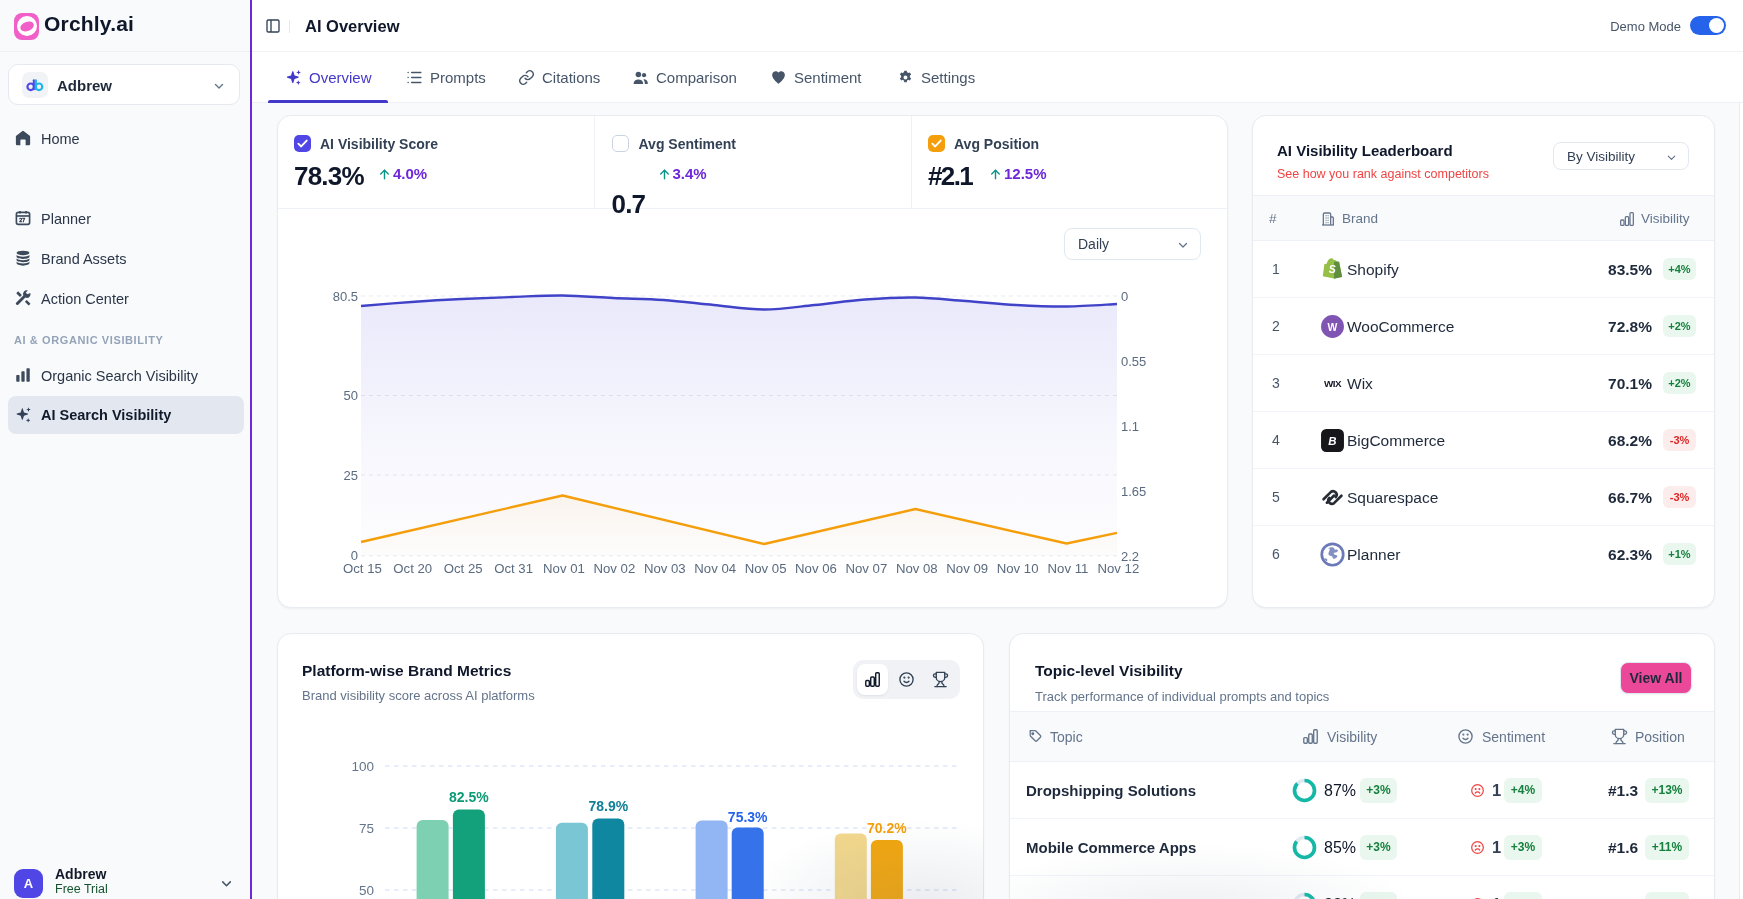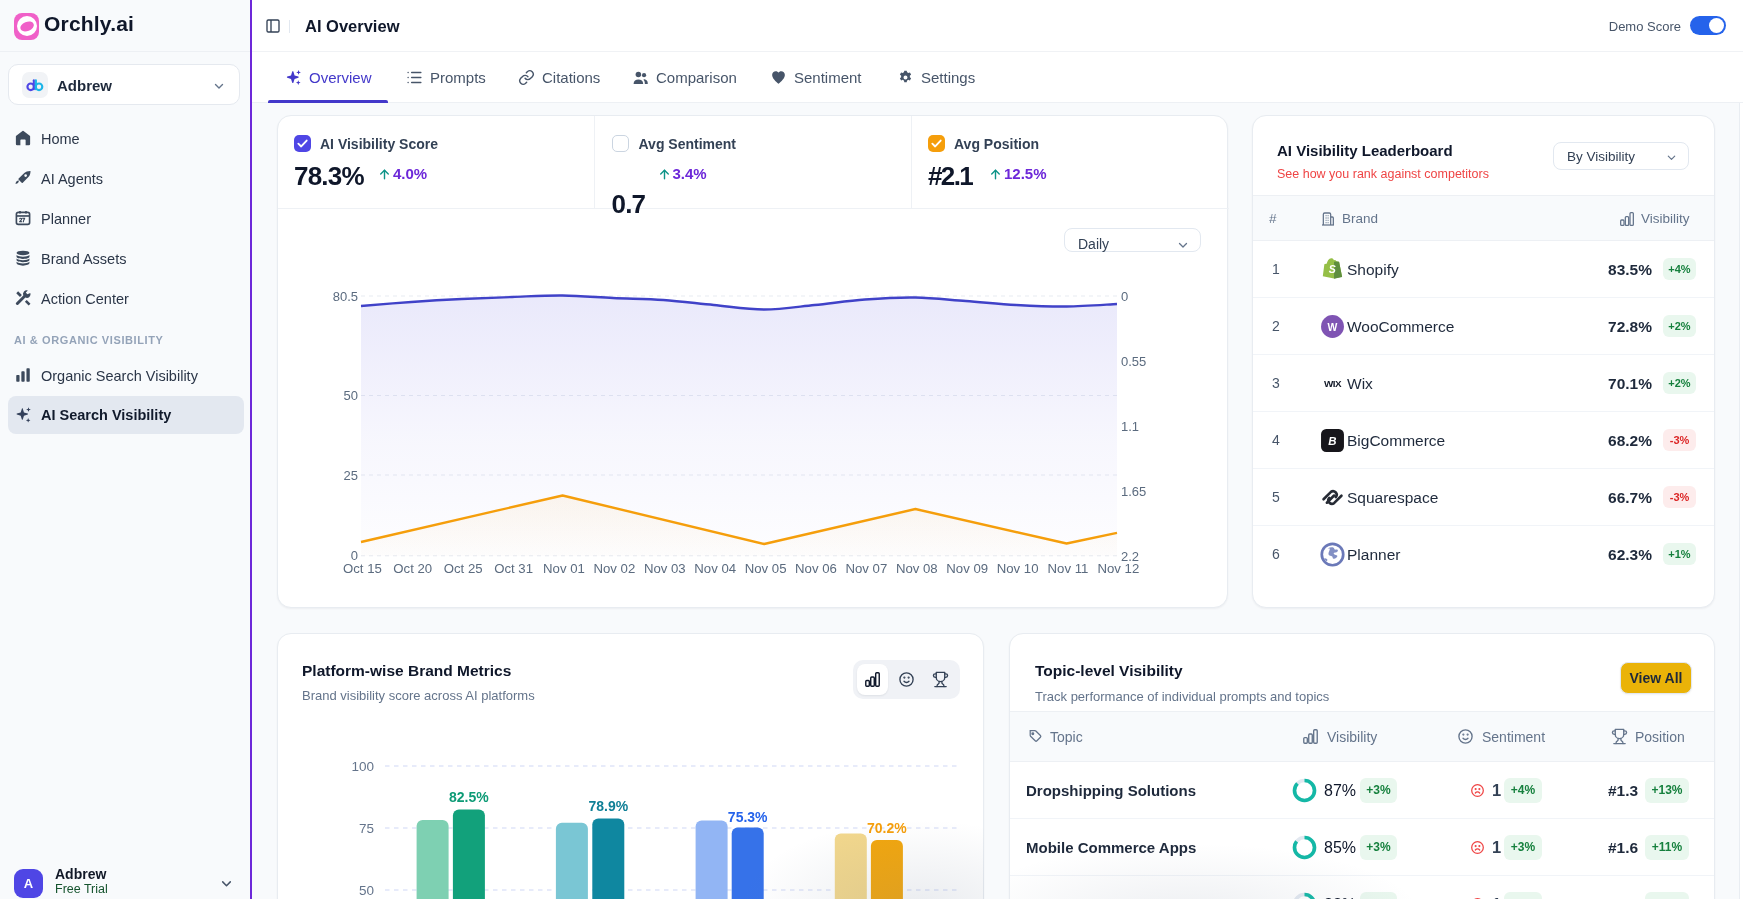--- a/index.html
+++ b/index.html
@@ -69,21 +69,21 @@
 .bg{background:#E9F7EE;color:#15803D;}
 .br{background:#FDECEC;color:#DC2626;}
 
 .cardTitle{position:absolute;font-size:15.5px;font-weight:700;color:#0F172A;}
 .cardSub{position:absolute;font-size:13px;color:#64748B;}
 #segCtl{position:absolute;left:575px;top:26px;width:107px;height:39px;background:#F0F2F6;border-radius:10px;}
 #segSel{position:absolute;left:4px;top:4px;width:31px;height:31px;background:#fff;border-radius:8px;box-shadow:0 1px 2px rgba(15,23,42,.08);}
 #wash1{position:fixed;left:620px;top:790px;width:364px;height:109px;background:radial-gradient(70% 115% at 82% 108%, rgba(110,125,148,0.15), rgba(110,125,148,0) 70%);pointer-events:none;z-index:3;}
 #wash2{position:fixed;left:1010px;top:835px;width:600px;height:64px;background:radial-gradient(55% 160% at 30% 125%, rgba(110,125,148,0.12), rgba(110,125,148,0) 70%);pointer-events:none;z-index:3;}
 
-#viewAll{position:absolute;left:610px;top:28px;width:72px;height:32px;background:#eab308;border:1px solid #E2E8F0;border-radius:8px;font-size:14px;font-weight:600;color:#1E293B;text-align:center;line-height:30px;box-shadow:0 1px 2px rgba(15,23,42,.05);}
+#viewAll{position:absolute;left:610px;top:28px;width:72px;height:32px;background:#ec4899;border:1px solid #E2E8F0;border-radius:8px;font-size:14px;font-weight:600;color:#1E293B;text-align:center;line-height:30px;box-shadow:0 1px 2px rgba(15,23,42,.05);}
 #topicHead{position:absolute;left:0;top:77px;width:704px;height:51px;background:#F8FAFC;border-top:1px solid #EDF0F4;border-bottom:1px solid #EDF0F4;font-size:14px;color:#64748B;}
 .trow{position:absolute;left:0;width:704px;height:57px;border-bottom:1px solid #F1F4F8;}
 .trow .tname{position:absolute;left:16px;top:20px;font-size:15px;font-weight:600;color:#1E293B;}
 .hlb{position:absolute;top:17px;white-space:nowrap;line-height:17px;}
 .hic{position:absolute;top:16px;width:17px;height:17px;}
 </style>
 </head>
 <body>
 
 <div id="sidebar">
@@ -107,26 +107,20 @@
     <svg class="abs" style="right:14px;top:15px" width="12" height="12" viewBox="0 0 12 12">
         <path d="M2.5 4.5 L6 8 L9.5 4.5" stroke="#64748B" stroke-width="1.4" fill="none" stroke-linecap="round" stroke-linejoin="round"></path>
       </svg>
   </div>
   <div class="nav-item" style="top:118px">
     <svg class="ic" viewBox="0 0 24 24" fill="#3D4A5C">
         <path d="M11.3 2.6a1.2 1.2 0 0 1 1.4 0l8.3 6.4c.3.23.5.6.5.98V20a1.6 1.6 0 0 1-1.6 1.6h-4.4V15a1 1 0 0 0-1-1h-5a1 1 0 0 0-1 1v6.6H4.1A1.6 1.6 0 0 1 2.5 20V9.98c0-.38.18-.75.5-.98z"></path>
       </svg>
     <div class="lb">Home</div>
   </div>
-  <div class="nav-item" style="top:158px">
-    <svg class="ic" viewBox="0 0 24 24" fill="#3D4A5C">
-        <path d="M21.5 2.5c.3 0 .5.2.5.5 0 3.2-.9 5.9-2.8 7.8l-7.5 7.5c-.4.4-1 .4-1.4 0l-4.1-4.1c-.4-.4-.4-1 0-1.4l7.5-7.5C15.6 3.4 18.3 2.5 21.5 2.5zM15.5 7a1.8 1.8 0 1 0 .01 3.61A1.8 1.8 0 0 0 15.5 7zM7 15.5c-1.4-.2-2.9.3-3.8 1.3-.9 1-1.2 3.1-1.2 3.1s2.1-.3 3.1-1.2c1-.9 1.5-2.4 1.3-3.8z"></path>
-      </svg>
-    <div class="lb">AI Agents</div>
-  </div>
   <div class="nav-item" style="top:198px">
     <svg class="ic" viewBox="0 0 24 24" fill="none" stroke="#3D4A5C" stroke-width="2.2">
         <rect x="3.2" y="4.5" width="17.6" height="16" rx="2.5"></rect>
         <line x1="3.2" y1="9.3" x2="20.8" y2="9.3"></line>
         <line x1="8" y1="2.5" x2="8" y2="6"></line>
         <line x1="16" y1="2.5" x2="16" y2="6"></line>
         <text x="7" y="17.5" font-size="7" stroke-width="0.8" fill="#3D4A5C">27</text>
       </svg>
     <div class="lb">Planner</div>
   </div>
@@ -172,21 +166,21 @@
   </div>
 </div>
 
 <div id="topbar">
   <svg class="abs" style="left:13px;top:18px" width="16" height="16" viewBox="0 0 24 24" fill="none" stroke="#334155" stroke-width="2">
       <rect x="3" y="3" width="18" height="18" rx="2"></rect>
       <line x1="9" y1="3" x2="9" y2="21"></line>
     </svg>
   <div id="tbDiv"></div>
   <div id="pTitle">AI Overview</div>
-  <div id="demoTxt">Demo Score</div>
+  <div id="demoTxt">Demo Mode</div>
   <div id="toggle">
       <div class="knob"></div>
     </div>
 </div>
 
 <div id="tabs">
   <div class="tab active" style="left:33px">
     <svg class="ic" viewBox="0 0 24 24" fill="#4338CA">
         <path d="M10.2 3.7c.25-.7 1.35-.7 1.6 0l1.7 5.3 5.3 1.7c.7.25.7 1.35 0 1.6l-5.3 1.7-1.7 5.3c-.25.7-1.35.7-1.6 0l-1.7-5.3-5.3-1.7c-.7-.25-.7-1.35 0-1.6l5.3-1.7z"></path>
         <path d="M18.8 2.2c.1-.35.6-.35.7 0l.55 1.75 1.75.55c.35.1.35.6 0 .7l-1.75.55-.55 1.75c-.1.35-.6.35-.7 0l-.55-1.75-1.75-.55c-.35-.1-.35-.6 0-.7l1.75-.55zM18.4 16.5c.1-.35.6-.35.7 0l.55 1.75 1.75.55c.35.1.35.6 0 .7l-1.75.55-.55 1.75c-.1.35-.6.35-.7 0l-.55-1.75-1.75-.55c-.35-.1-.35-.6 0-.7l1.75-.55z"></path>
@@ -267,21 +261,21 @@
             <path d="M2.5 7.2 L5.6 10.2 L11.5 3.8" stroke="#fff" stroke-width="2" fill="none" stroke-linecap="round" stroke-linejoin="round"></path>
           </svg>
         </div>
       <div class="lb" style="left:42px;">Avg Position</div>
       <div class="val" style="left:16px;letter-spacing:-1.6px;">#2.1</div>
       <div class="delta" style="left:77px;"><svg width="13" height="14" viewBox="0 0 24 26" fill="none" stroke="#0D9488" stroke-width="2.6" stroke-linecap="round" stroke-linejoin="round">
             <path d="M12 22V6"></path>
             <path d="M5 13l7-7 7 7"></path>
           </svg>12.5%</div>
     </div>
-    <div class="select" id="dailySel" style="left:786px;top:112px;width:137px;height:24px;">
+    <div class="select" id="dailySel" style="left:786px;top:112px;width:137px;height:32px;">
       <span style="position:absolute;left:13px;top:7px;">Daily</span>
       <svg class="abs" style="right:11px;top:10px" width="12" height="12" viewBox="0 0 12 12">
           <path d="M2.5 4.5 L6 8 L9.5 4.5" stroke="#64748B" stroke-width="1.3" fill="none" stroke-linecap="round" stroke-linejoin="round"></path>
         </svg>
     </div>
     <svg id="mainChart" class="abs" style="left:0;top:93px" width="949" height="398">
         <defs>
           <linearGradient id="gb" x1="0" y1="0" x2="0" y2="1">
             <stop offset="0" stop-color="#5A55E0" stop-opacity="0.13"></stop>
             <stop offset="0.55" stop-color="#5A55E0" stop-opacity="0.05"></stop>

